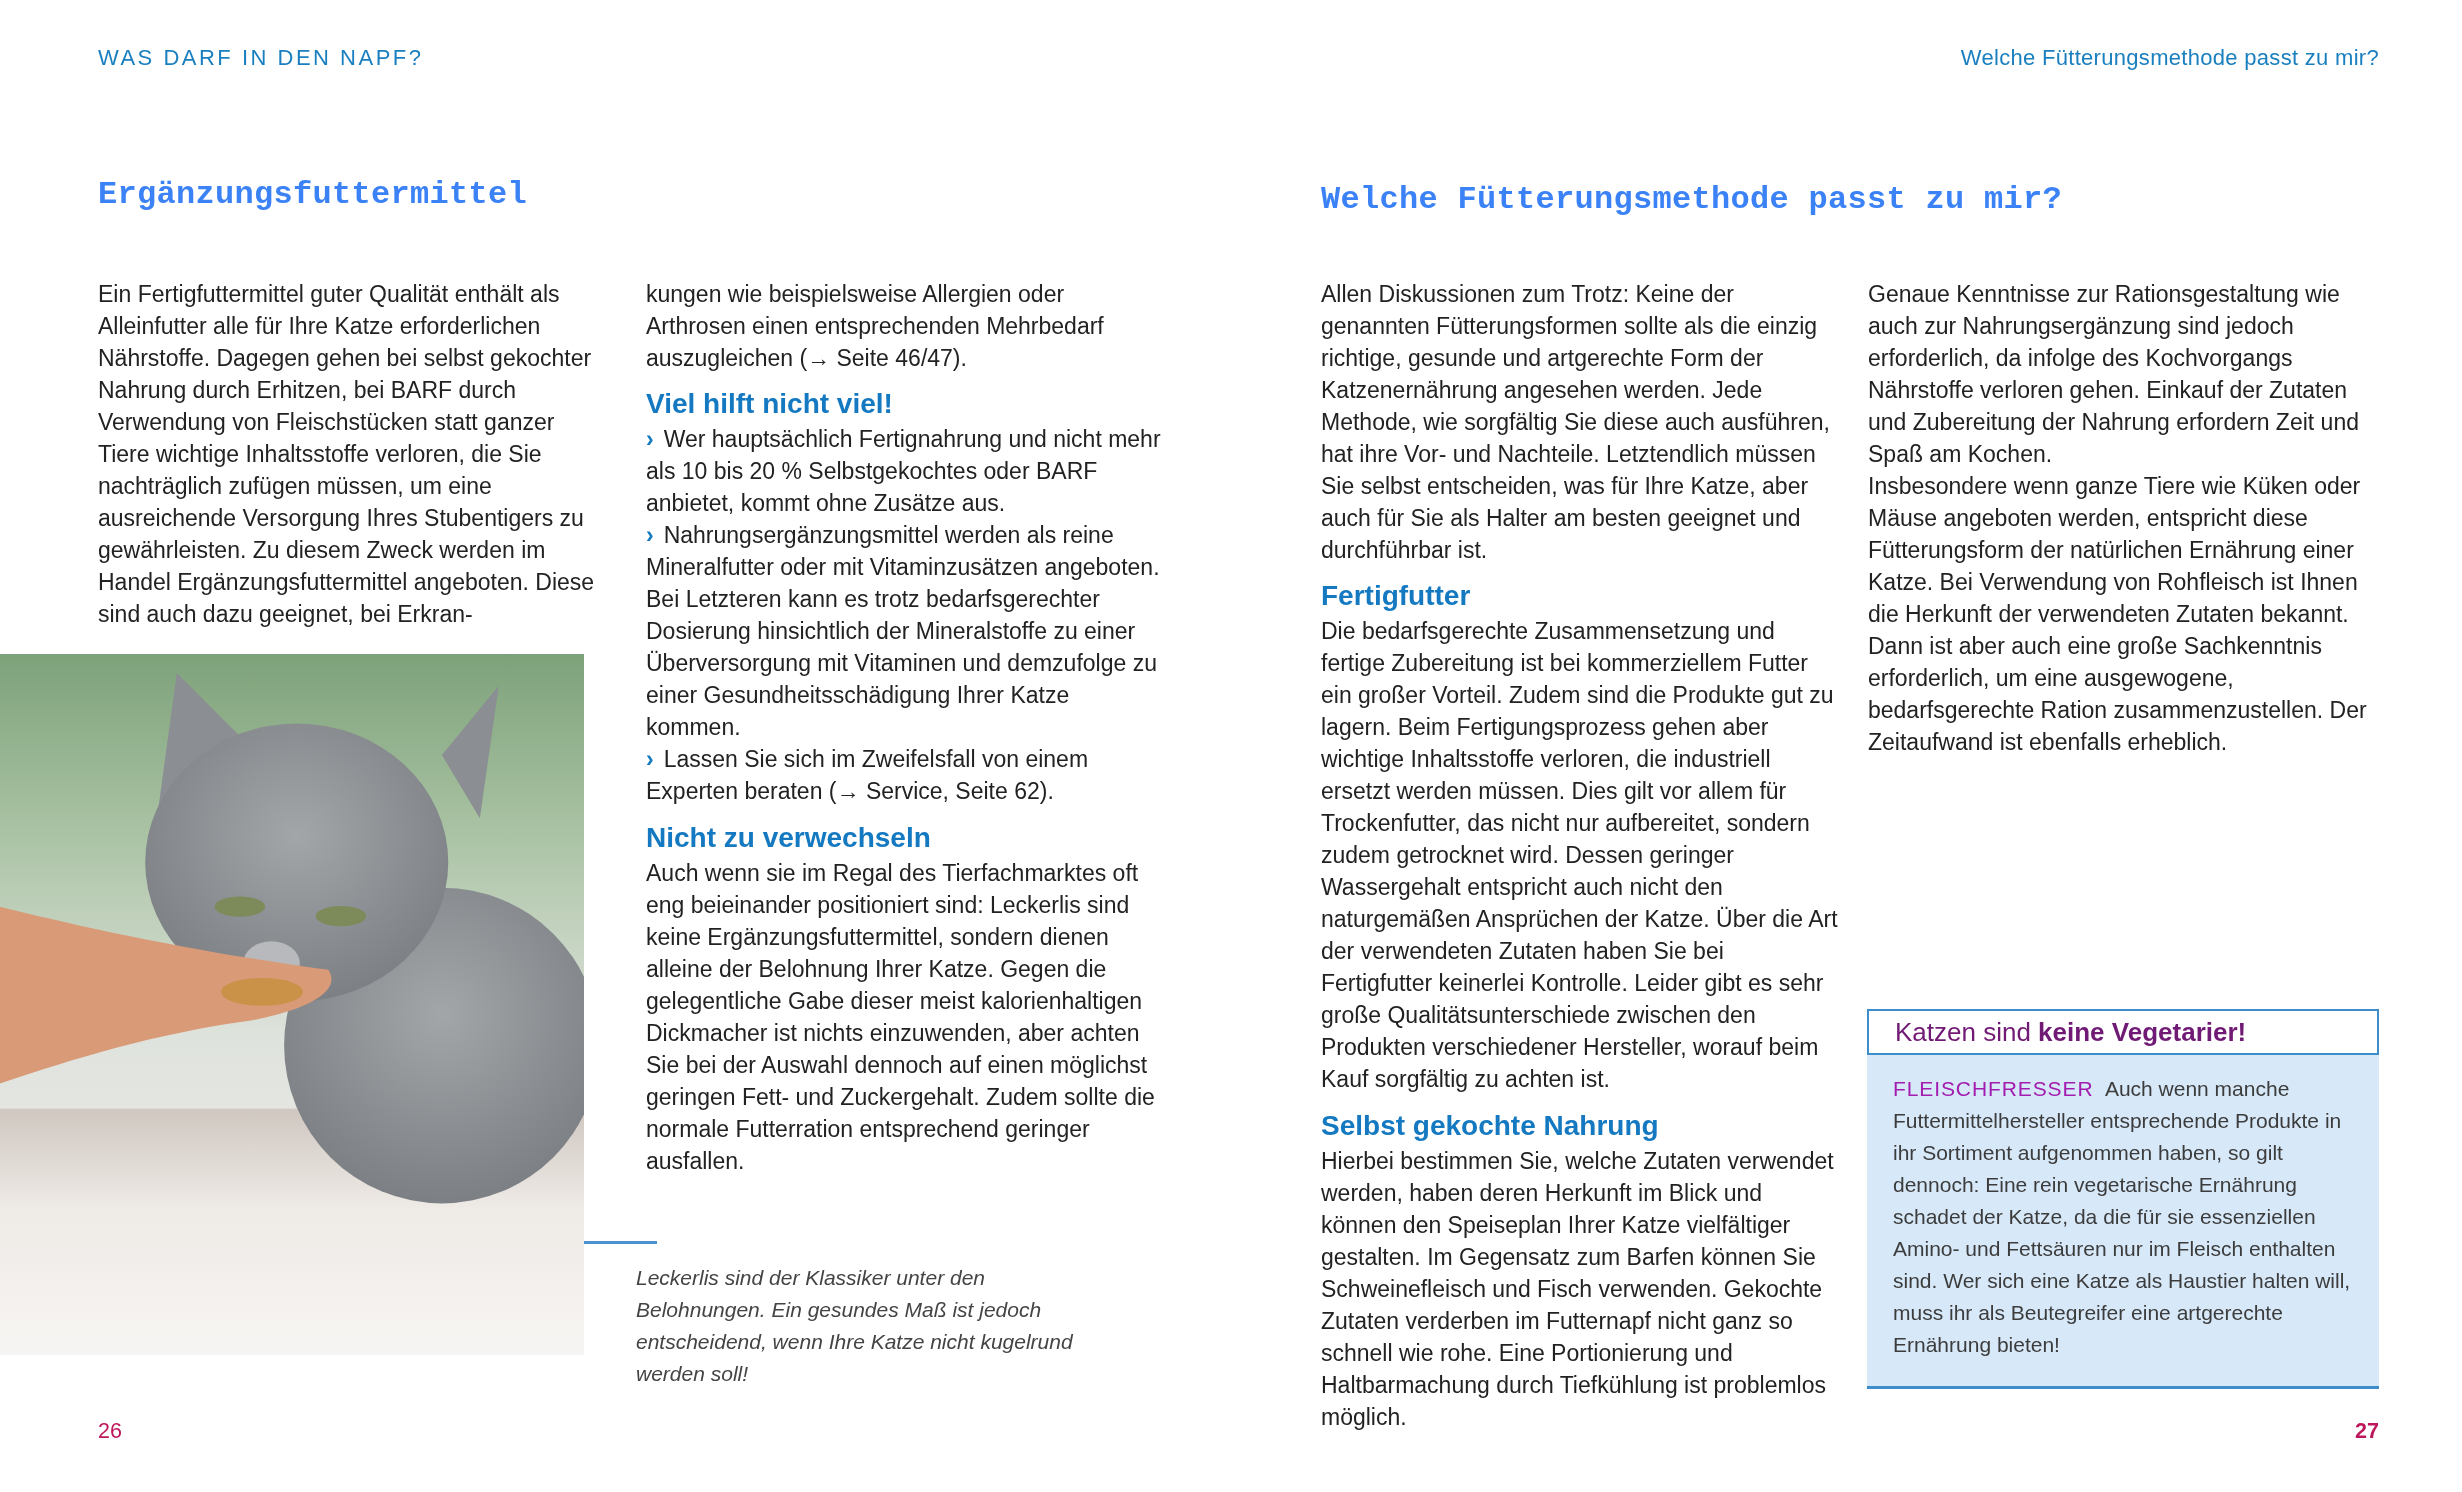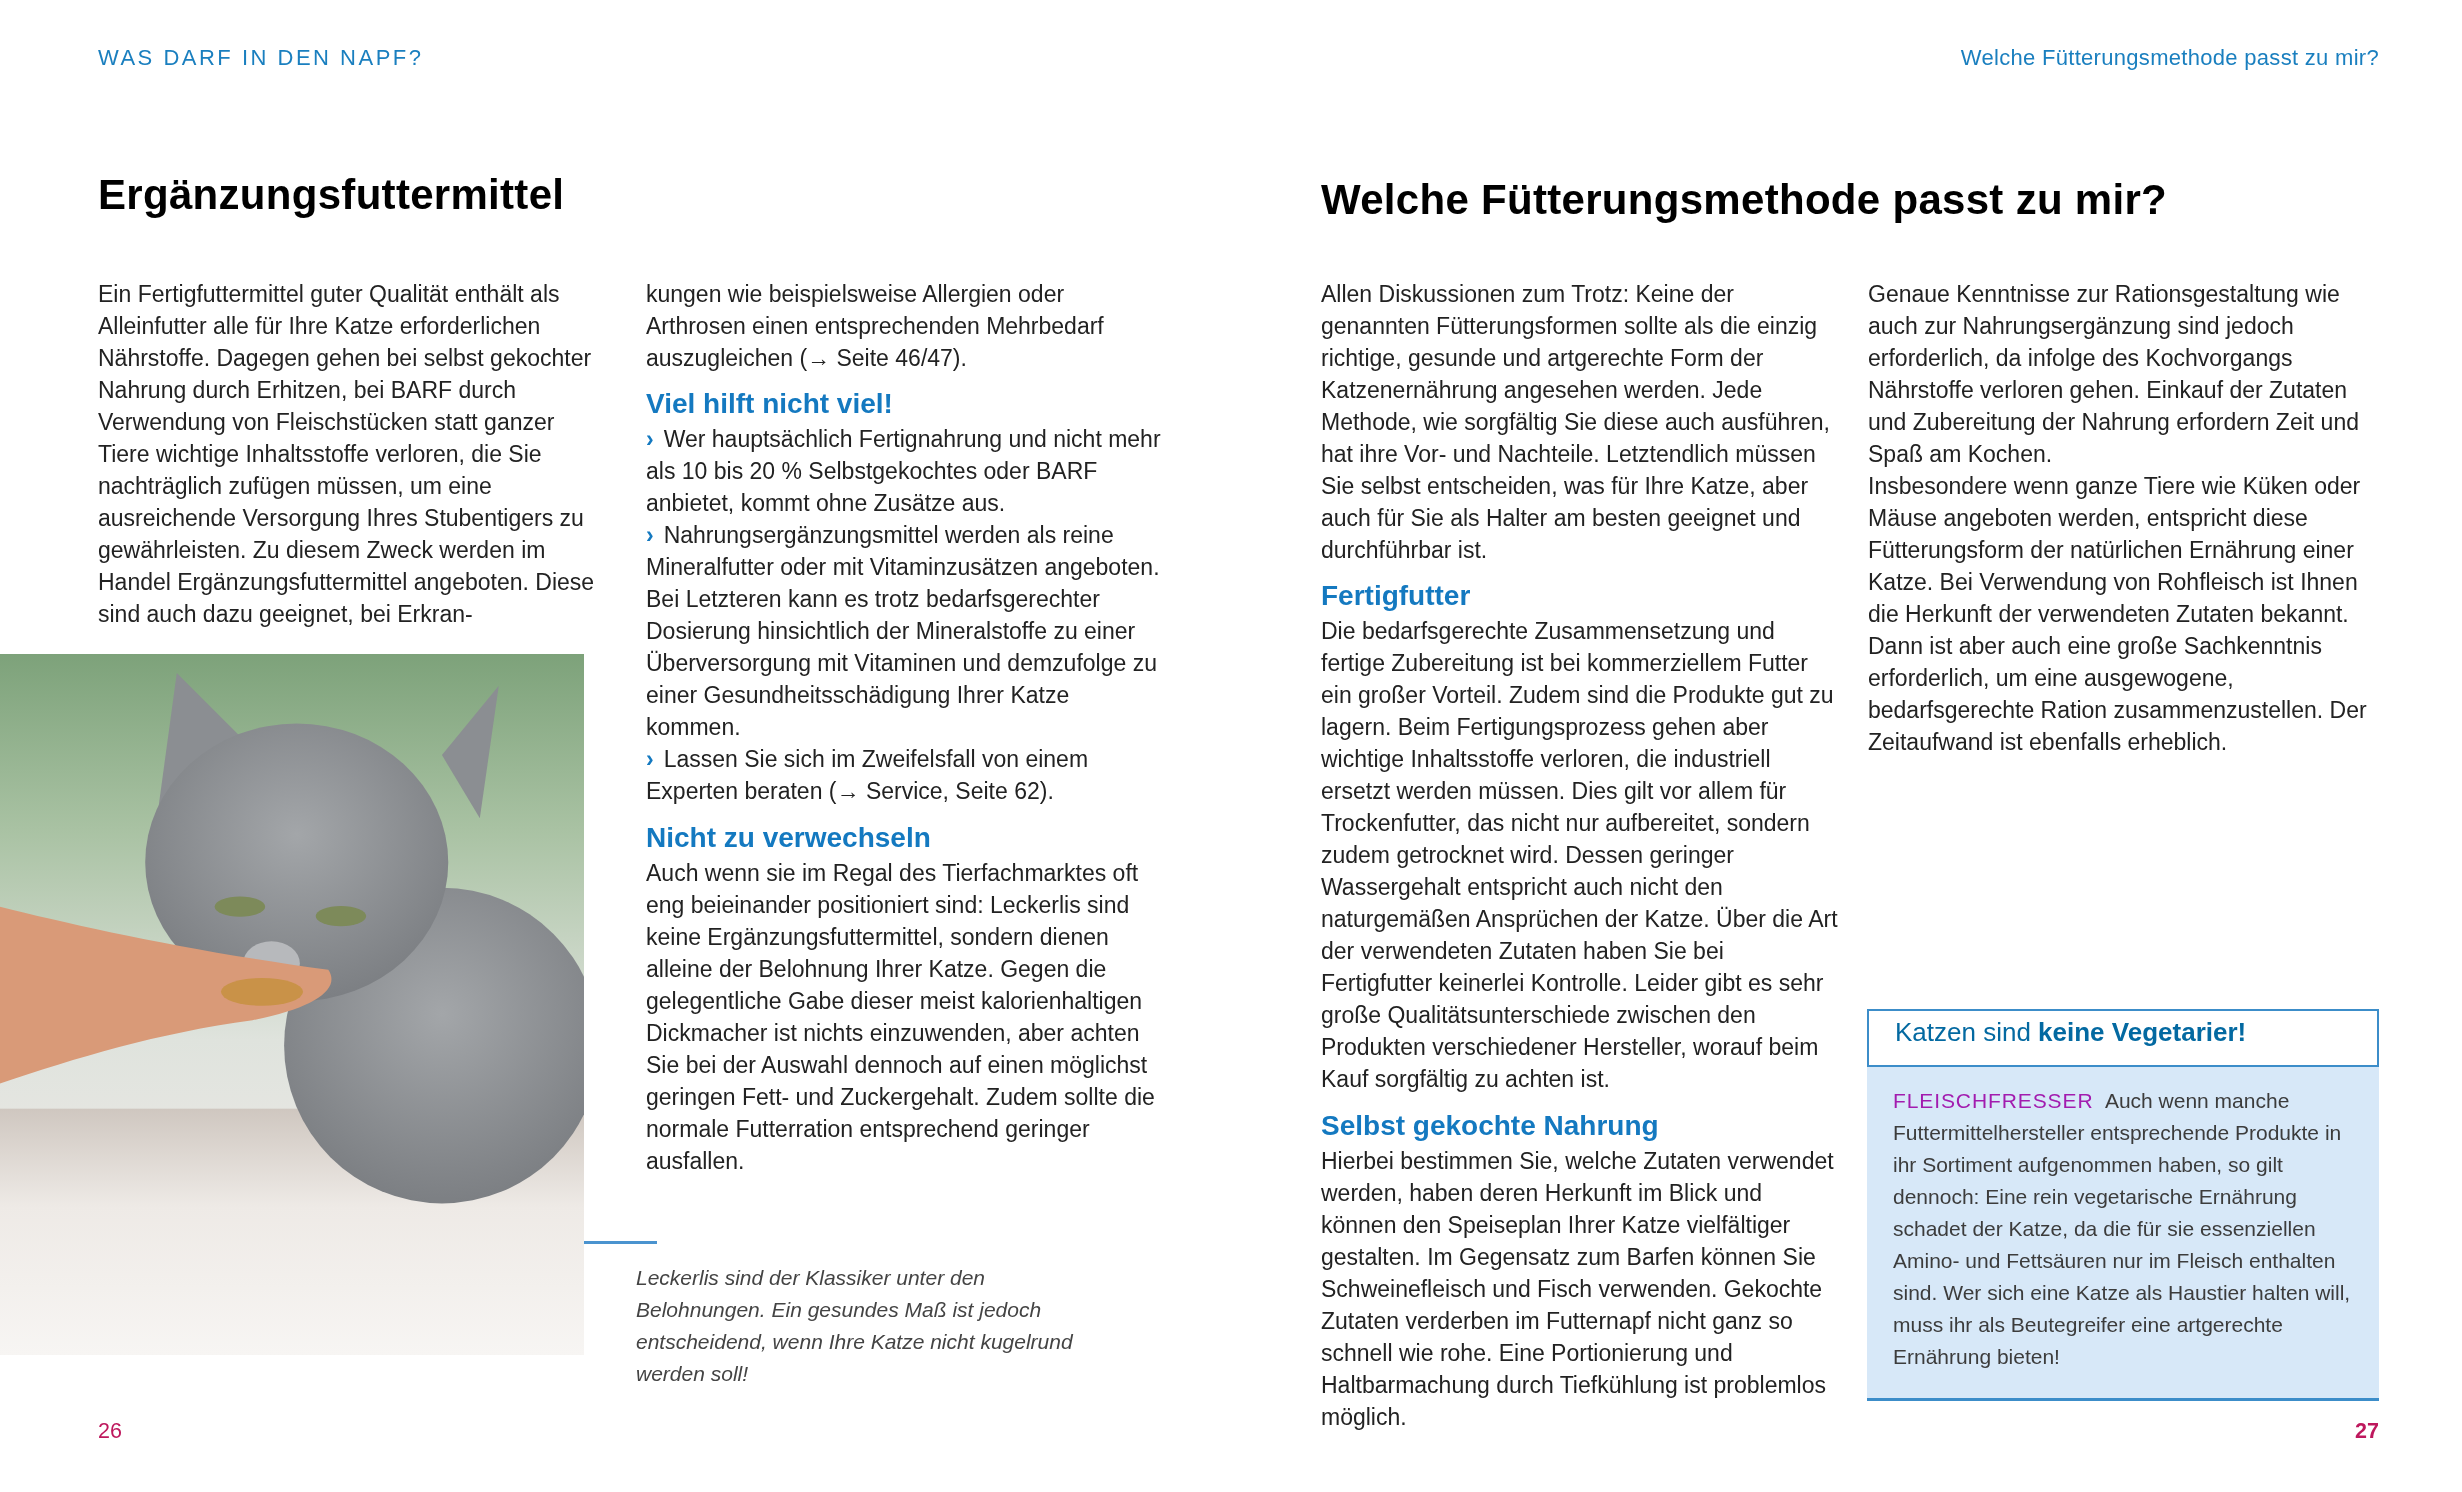--- a/index.html
+++ b/index.html
@@ -2,33 +2,33 @@
 <html style="font-size:10px"><head>
 <meta charset="utf-8">
 <style>
   html, body { margin:0; padding:0; background:#ffffff; }
   body { width:2462px; height:1492px; position:relative; overflow:hidden;
          font-family:"Liberation Sans", "DejaVu Sans", sans-serif; color:#1e1e1e; }
   .abs { position:absolute; }
   .running { font-size:22px; color:#1a7fbf; letter-spacing:1.3px; top:44px; line-height:28px; }
   .running.left { left:98px; text-transform:uppercase; letter-spacing:2.5px; }
   .running.right { right:83px; text-align:right; letter-spacing:0.3px; }
-  .page-title { font-size:42px; color:#000000; font-weight:bold; line-height:51px; letter-spacing:0.3px; }
+  .page-title { font-size:32px; color:#3b82f6; font-weight:bold; line-height:51px; letter-spacing:0.3px;font-family:Liberation Mono, monospace; }
   .col { font-size:23px; line-height:32px; color:#222; }
   .col p { margin:0; }
   .col .gap { height:32px; }
   .sub { font-size:28px; color:#1479c0; line-height:38px; margin:11.4px 0 0 0; }
   .bullet::before { content:"\203A"; color:#1479c0; font-weight:bold; margin-right:10px; }
   .photo { left:0; top:654px; width:584px; height:701px; overflow:hidden;
            background:linear-gradient(180deg,#7da27a 0%,#a9c2a3 25%,#dfe3dd 55%,#ece9e6 80%,#f5f3f1 100%); }
   .caption-rule { left:584px; top:1241px; width:73px; height:3.2px; background:#4a93cf; }
   .caption { left:636px; top:1262px; width:455px; font-size:21px; line-height:32px; color:#444;font-style:italic; }
   .box { left:1867px; top:1009px; width:512px; }
-  .box-head { border:2.5px solid #3c8dc9; background:#fff; height:42px; padding:0 0 12px 26px;
-              font-size:26px; line-height:42px; color:#0369a1; }
+  .box-head { border:2.5px solid #3c8dc9; background:#fff; height:42px; padding:0 0 0 26px;
+              font-size:26px; line-height:42px; color:#701a75; }
   .box-head b { font-weight:bold; }
   .box-body { background:#d7e8f8; border-bottom:3.2px solid #3c8dc9; padding:17.7px 25px 25px 26px;
               font-size:21px; line-height:32px; color:#3c3c3c; }
   .box-kicker { color:#a21caf; letter-spacing:0.9px; margin-right:11.4px; }
   .pagenum { top:1419px; font-size:21.5px; color:#be185d; }
 </style>
 </head>
 <body>
 
 <div class="abs running left">Was darf in den Napf?</div>

